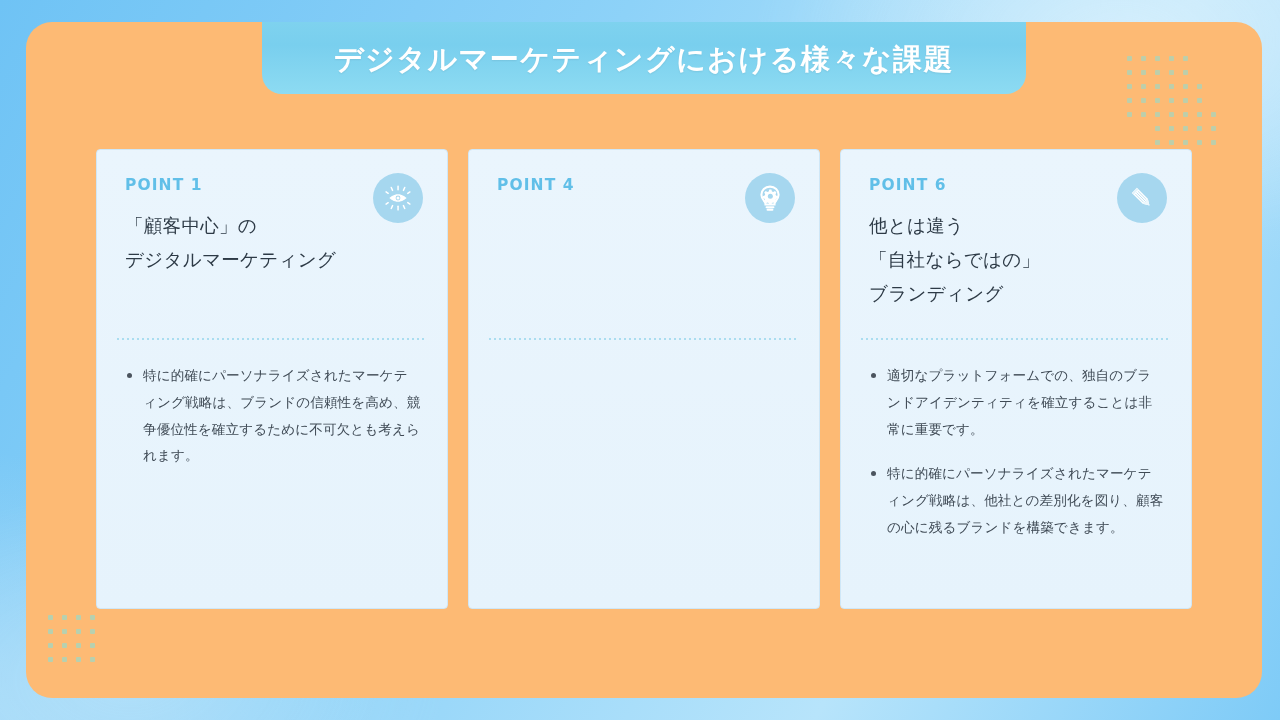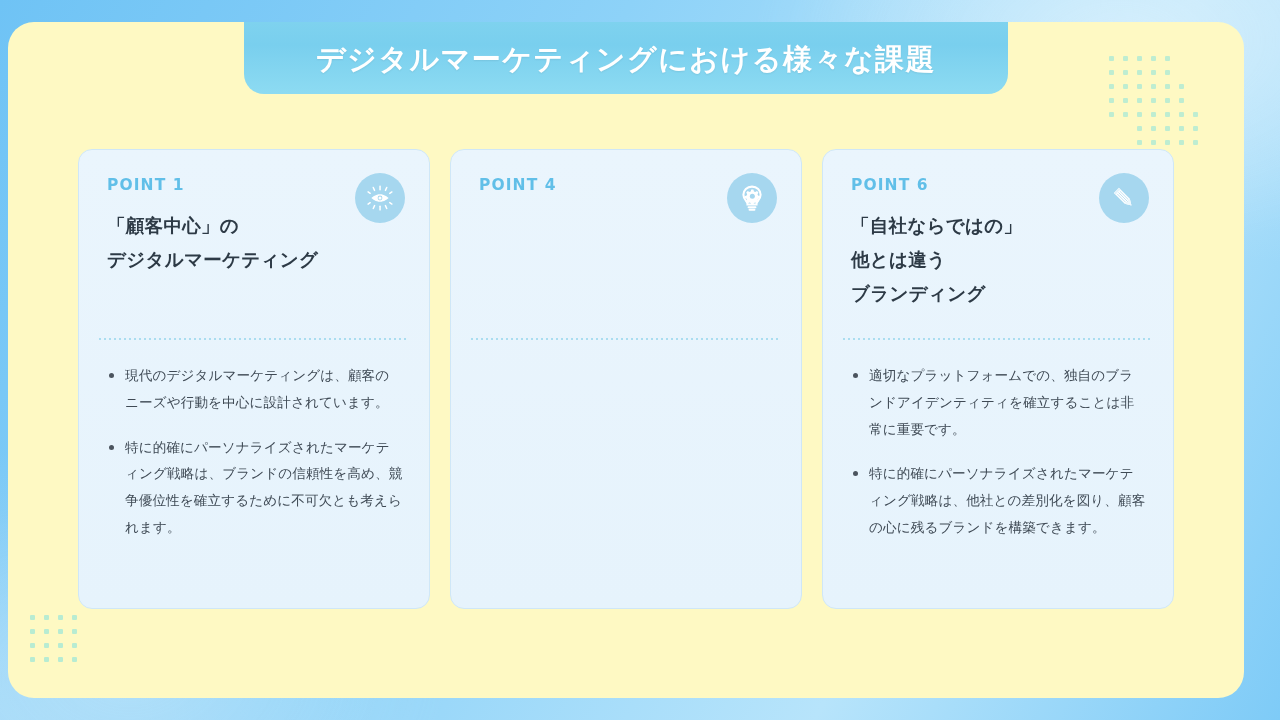--- a/index.html
+++ b/index.html
@@ -39,25 +39,25 @@
   }
   .bg-sheen-b {
     width: 640px; height: 380px;
     left: -190px; bottom: -150px;
     background: radial-gradient(closest-side, rgba(255,255,255,.55), rgba(255,255,255,0));
   }
 
   
   .panel {
     position: absolute;
-    left: 8px;
+    left: 26px;
     top: 22px;
     width: 1236px;
     height: 676px;
-    background: #fef9c3;
+    background: #fdba74;
     border-radius: 26px;
     overflow: hidden;
   }
 
   
   .dots {
     position: absolute;
     display: grid;
     gap: 9px;
   }
@@ -114,21 +114,21 @@
     top: 127px;
     display: flex;
     gap: 20px;
   }
   .card {
     flex: 1 1 0;
     min-width: 0;
     height: 460px;
     background: linear-gradient(180deg, #eaf5fd 0%, #e6f3fc 100%);
     border: 1px solid #cfe7f7;
-    border-radius: 14px;
+    border-radius: 4px;
     padding: 26px 28px 28px 28px;
     position: relative;
   }
 
   .card-icon {
     position: absolute;
     right: 24px;
     top: 23px;
     width: 50px;
     height: 50px;
@@ -144,21 +144,21 @@
     color: #61bfe8;
     font-size: 15.5px;
     font-weight: 700;
     letter-spacing: 1.1px;
     margin-bottom: 15px;
   }
 
   .card-title {
     color: #2d3a46;
     font-size: 18.5px;
-    font-weight: 700;
+    font-weight: 400;
     line-height: 1.85;
     letter-spacing: .3px;
   }
 
   .divider {
     position: absolute;
     left: 20px;
     right: 20px;
     top: 188px;
     height: 2px;
@@ -302,21 +302,20 @@
           </g>
         </svg>
       </div>
       <div class="point-label">POINT 1</div>
       <div class="card-title">
         <div>「顧客中心」の</div>
         <div>デジタルマーケティング</div>
       </div>
       <div class="divider"></div>
       <ul class="bullets">
-        <li>現代のデジタルマーケティングは、顧客のニーズや行動を中心に設計されています。</li>
         <li>特に的確にパーソナライズされたマーケティング戦略は、ブランドの信頼性を高め、競争優位性を確立するために不可欠とも考えられます。</li>
       </ul>
     </div>
 
     <div class="card">
       <div class="card-icon">
         <svg width="30" height="30" viewBox="0 0 30 30" aria-hidden="true">
           <g fill="none" stroke="#ffffff" stroke-width="2.1" stroke-linecap="round">
             <path d="M15 3.6c-5 0-8.6 3.7-8.6 8.2 0 3 1.6 5 2.9 6.5.8.9 1.2 1.7 1.2 2.6v.6h9v-.6c0-.9.4-1.7 1.2-2.6 1.3-1.5 2.9-3.5 2.9-6.5 0-4.5-3.6-8.2-8.6-8.2z"></path>
             <path d="M11.6 24.2h6.8M12.6 26.8h4.8"></path>
@@ -341,22 +340,22 @@
             <g stroke="#bcdff0" stroke-width=".85">
               <path d="M13.1 7.2v12"></path>
               <path d="M15 7.2v12.8"></path>
               <path d="M16.9 7.2v12"></path>
             </g>
           </g>
         </svg>
       </div>
       <div class="point-label">POINT 6</div>
       <div class="card-title">
+        <div>他とは違う</div>
         <div>「自社ならではの」</div>
-        <div>他とは違う</div>
         <div>ブランディング</div>
       </div>
       <div class="divider"></div>
       <ul class="bullets">
         <li>適切なプラットフォームでの、独自のブランドアイデンティティを確立することは非常に重要です。</li>
         <li>特に的確にパーソナライズされたマーケティング戦略は、他社との差別化を図り、顧客の心に残るブランドを構築できます。</li>
       </ul>
     </div>
 
   </div>

